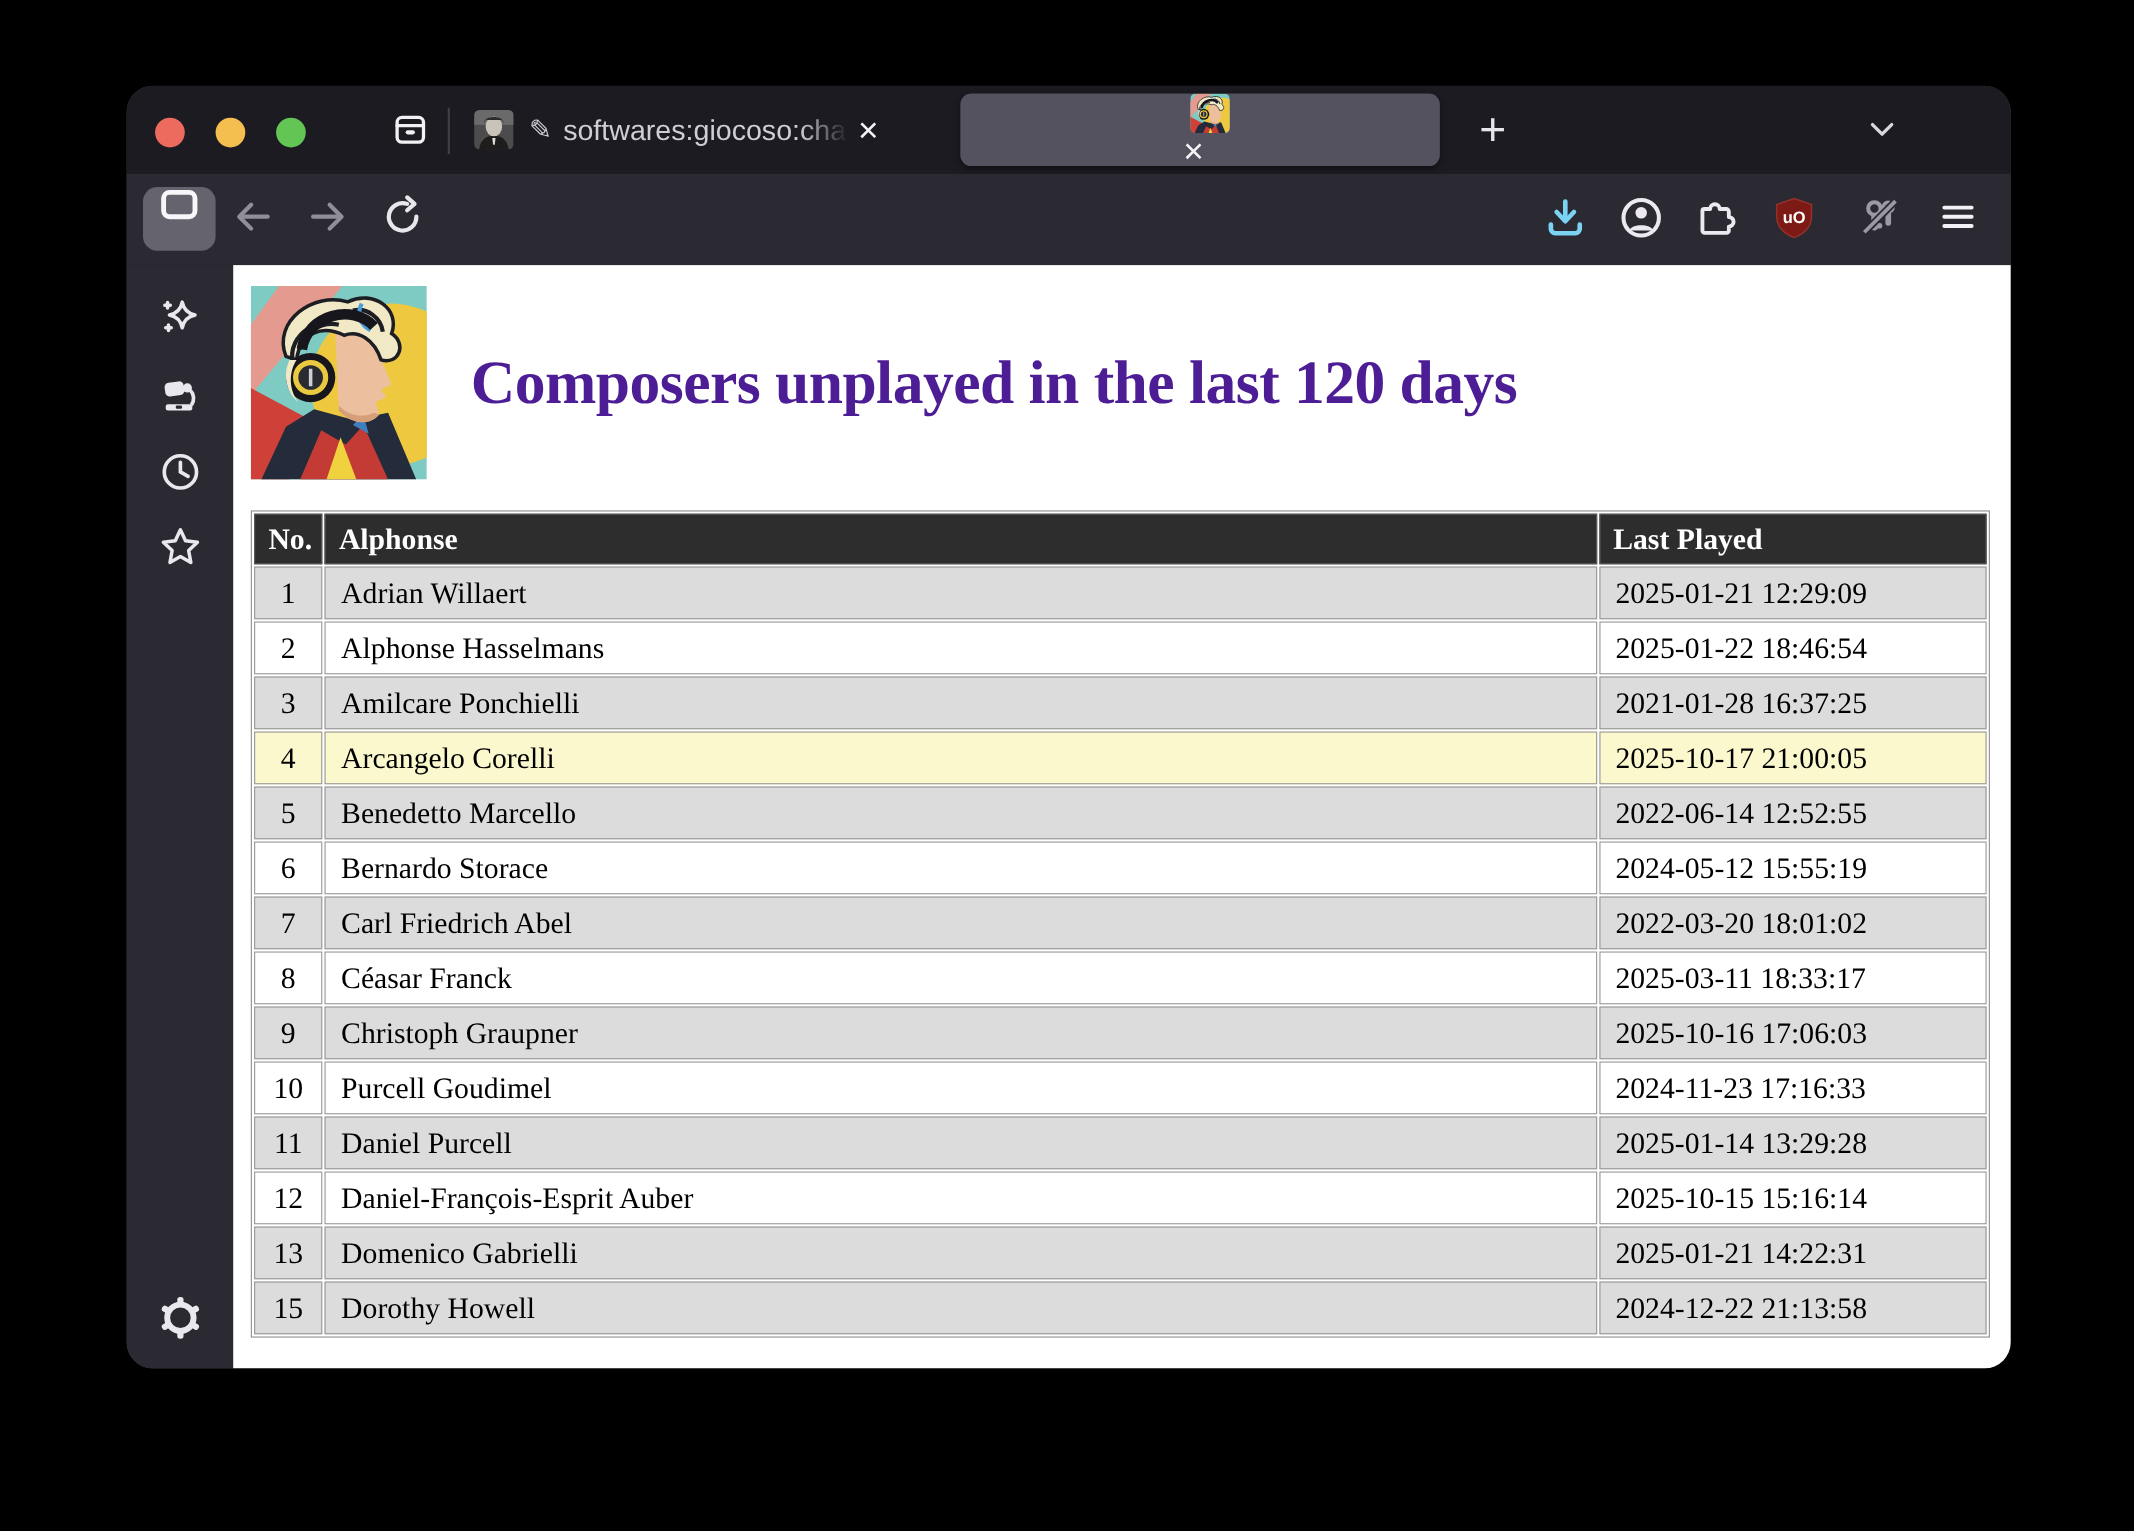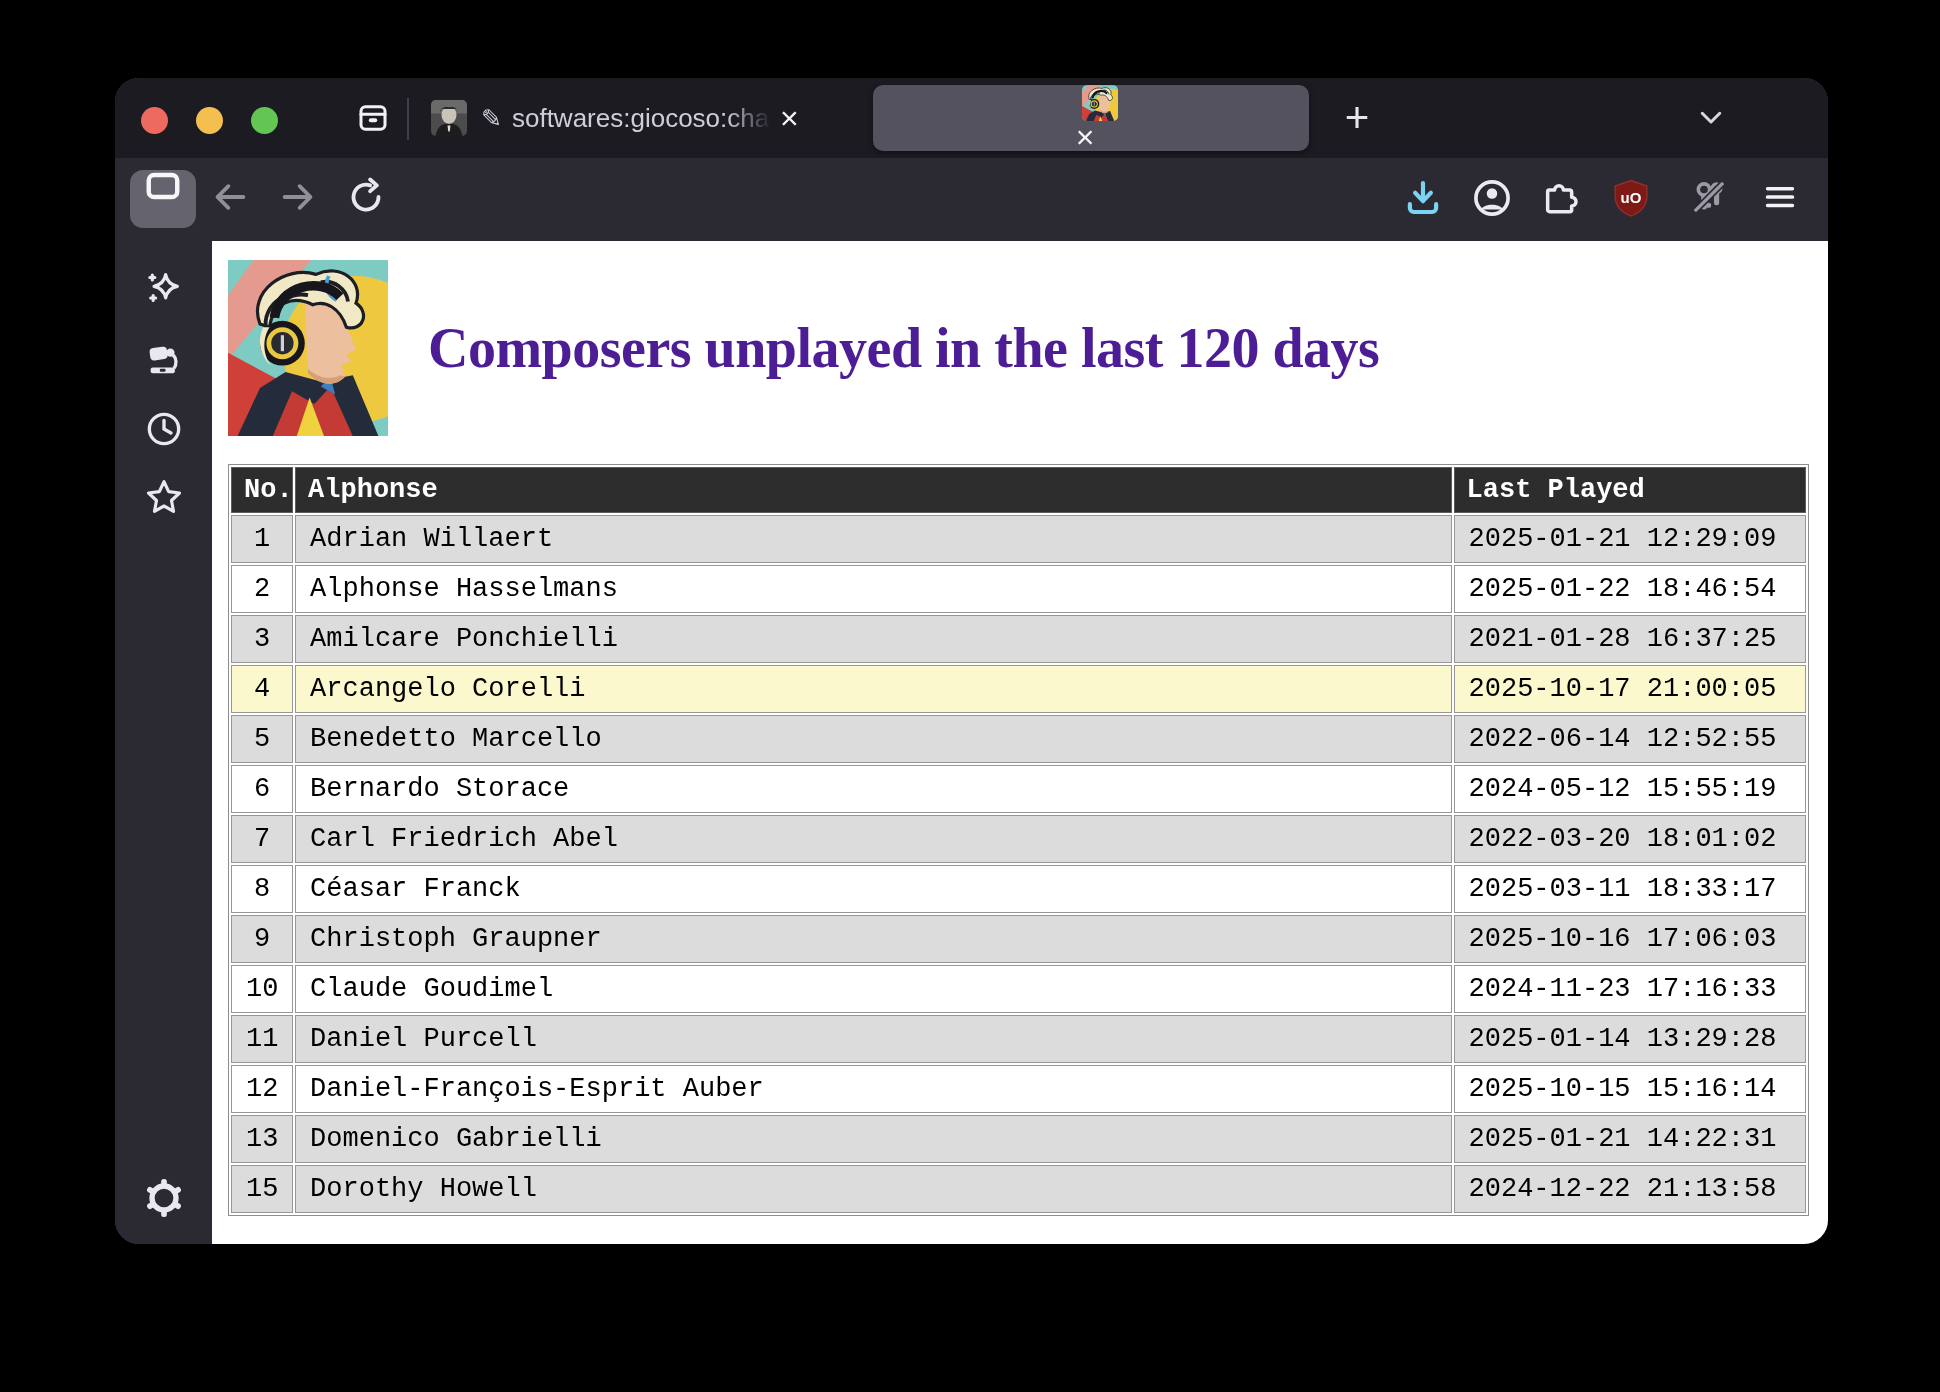--- a/index.html
+++ b/index.html
@@ -45,21 +45,21 @@
   .sidebar{position:relative;width:97px;flex:0 0 auto;background:#2b2a33;}
   .side-ic{position:absolute;left:29px;width:40px;height:40px;}
   .content{flex:1;background:#fff;overflow:hidden;padding:19px 0 0 16px;position:relative;}
   .page-header{display:flex;align-items:center;gap:40px;}
   .hero{width:160px;height:176px;flex:0 0 auto;}
   h1.page-title{margin:0;font-family:"Liberation Serif","DejaVu Serif",serif;font-weight:bold;
                 font-size:56px;color:#4c1d95;letter-spacing:-.5px;}
   
   table.report{margin-top:28px;border-collapse:separate;border-spacing:2px;background:#fff;
                border:1px solid #8e8e8e;table-layout:fixed;width:1581px;
-               font-family:Liberation Mono, monospace;font-size:27px;}
+               font-family:Liberation Serif, serif;font-size:27px;}
   table.report th{background:#2e2d2e;color:#fff;text-align:left;font-weight:bold;
                   border:1px solid #5c5c5c;height:44px;padding:0 12px;}
   table.report td{border:1px solid #979797;height:46px;padding:0 14px;color:#000;}
   td.num,th.num{text-align:center;padding:0 4px;}
   th.num{text-align:left;padding:0 0 0 14px;}
   col.c-no{width:62px;}col.c-name{width:1155px;}col.c-date{width:352px;}
   tr.odd td{background:#dcdcdc;}
   tr.even td{background:#ffffff;}
   tr.hl td{background:#fbf8cd;}
 </style>
@@ -352,21 +352,21 @@
               <td>Céasar Franck</td>
               <td>2025-03-11 18:33:17</td>
             </tr>
             <tr class="odd">
               <td class="num">9</td>
               <td>Christoph Graupner</td>
               <td>2025-10-16 17:06:03</td>
             </tr>
             <tr class="even">
               <td class="num">10</td>
-              <td>Claude Goudimel</td>
+              <td>Purcell Goudimel</td>
               <td>2024-11-23 17:16:33</td>
             </tr>
             <tr class="odd">
               <td class="num">11</td>
               <td>Daniel Purcell</td>
               <td>2025-01-14 13:29:28</td>
             </tr>
             <tr class="even">
               <td class="num">12</td>
               <td>Daniel-François-Esprit Auber</td>

